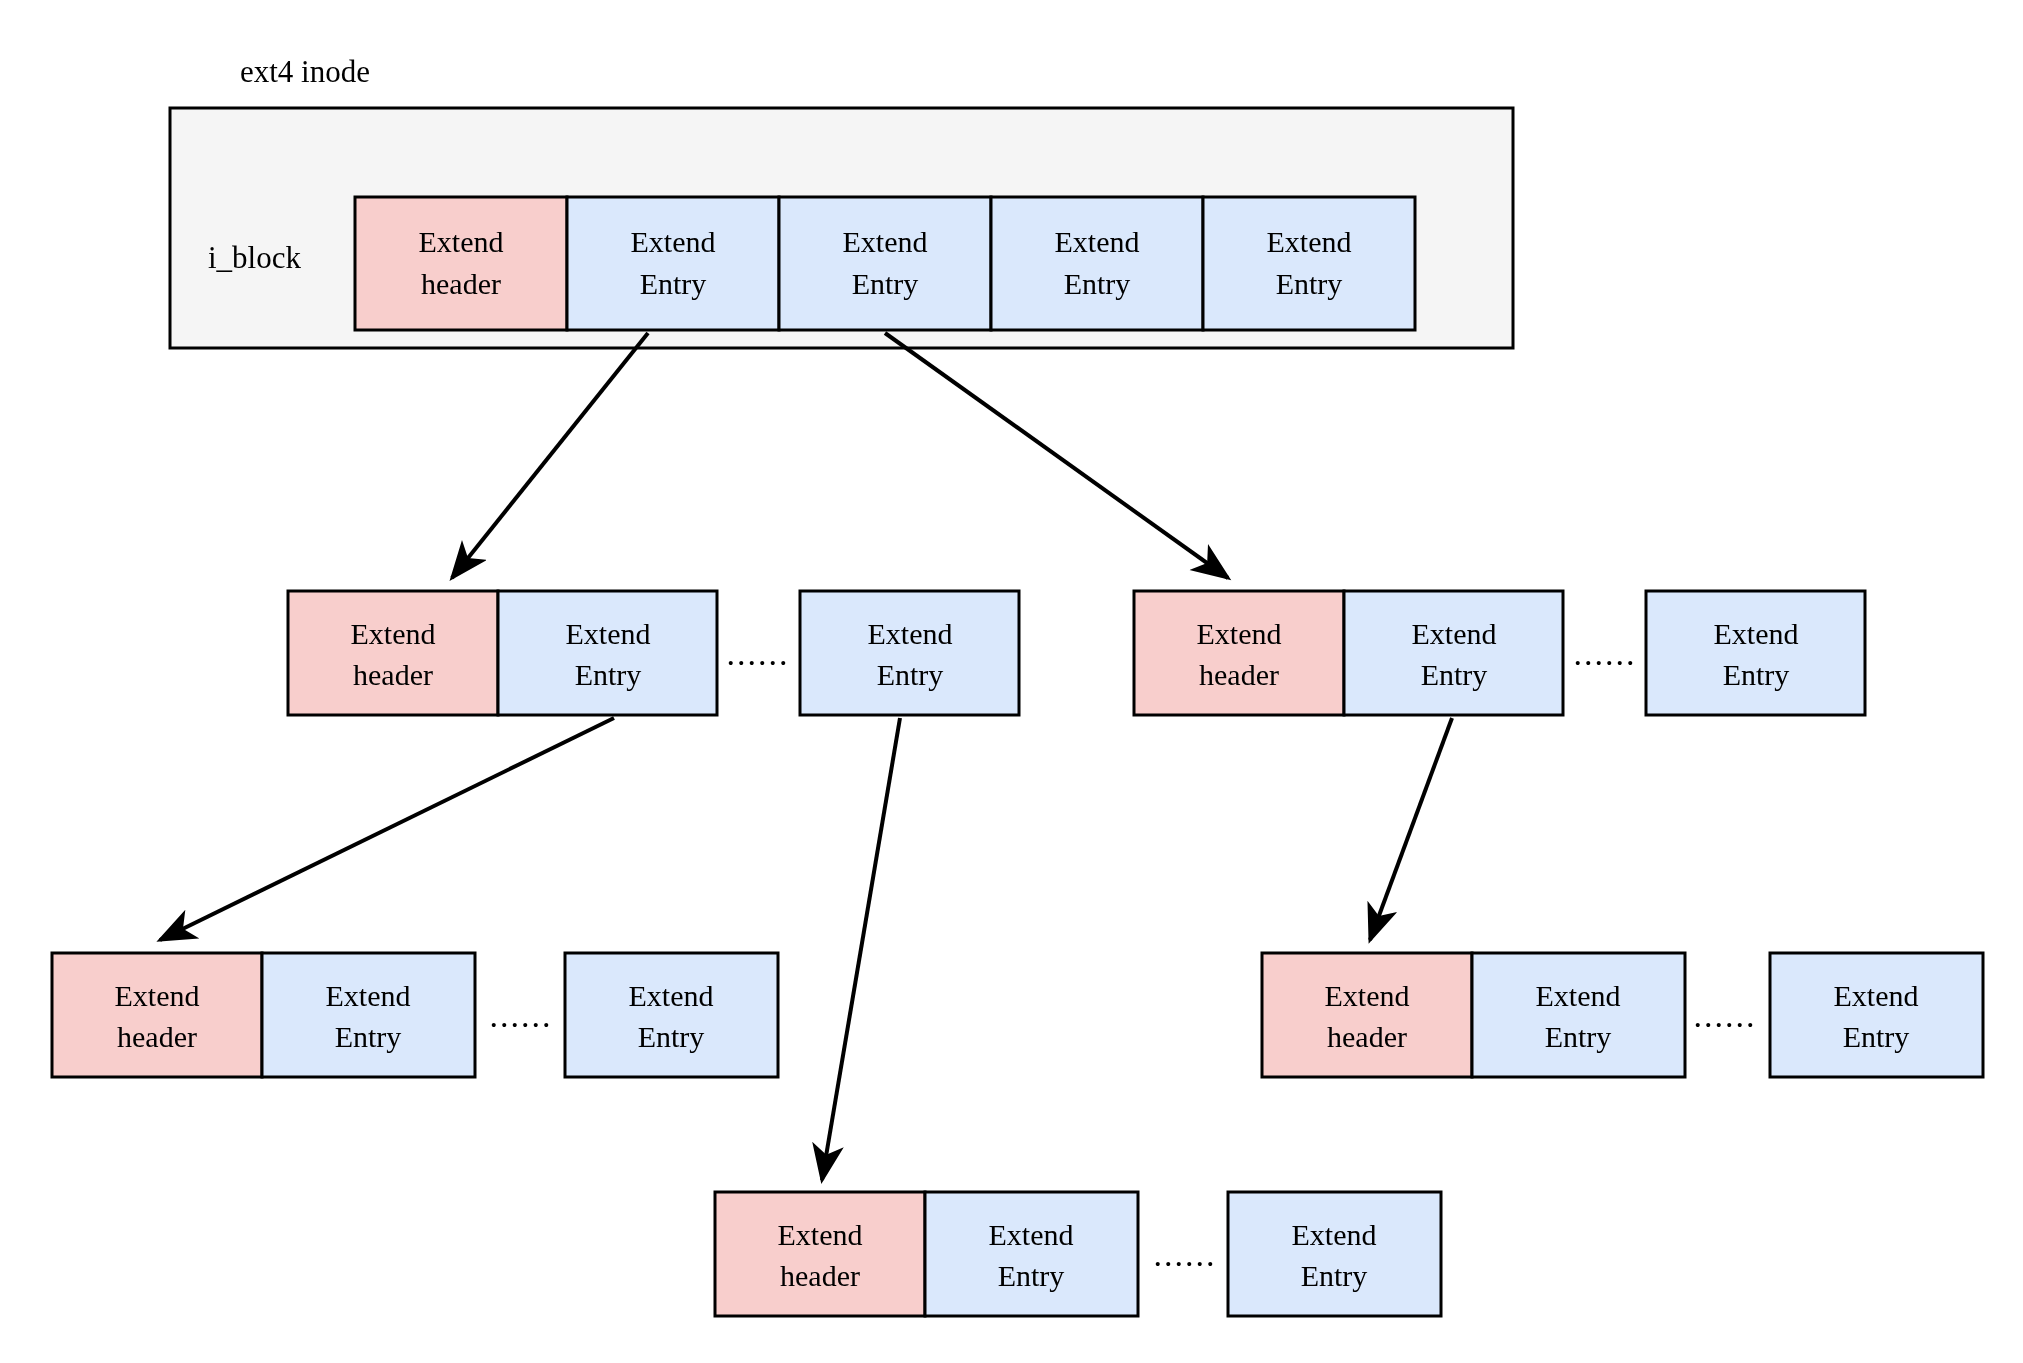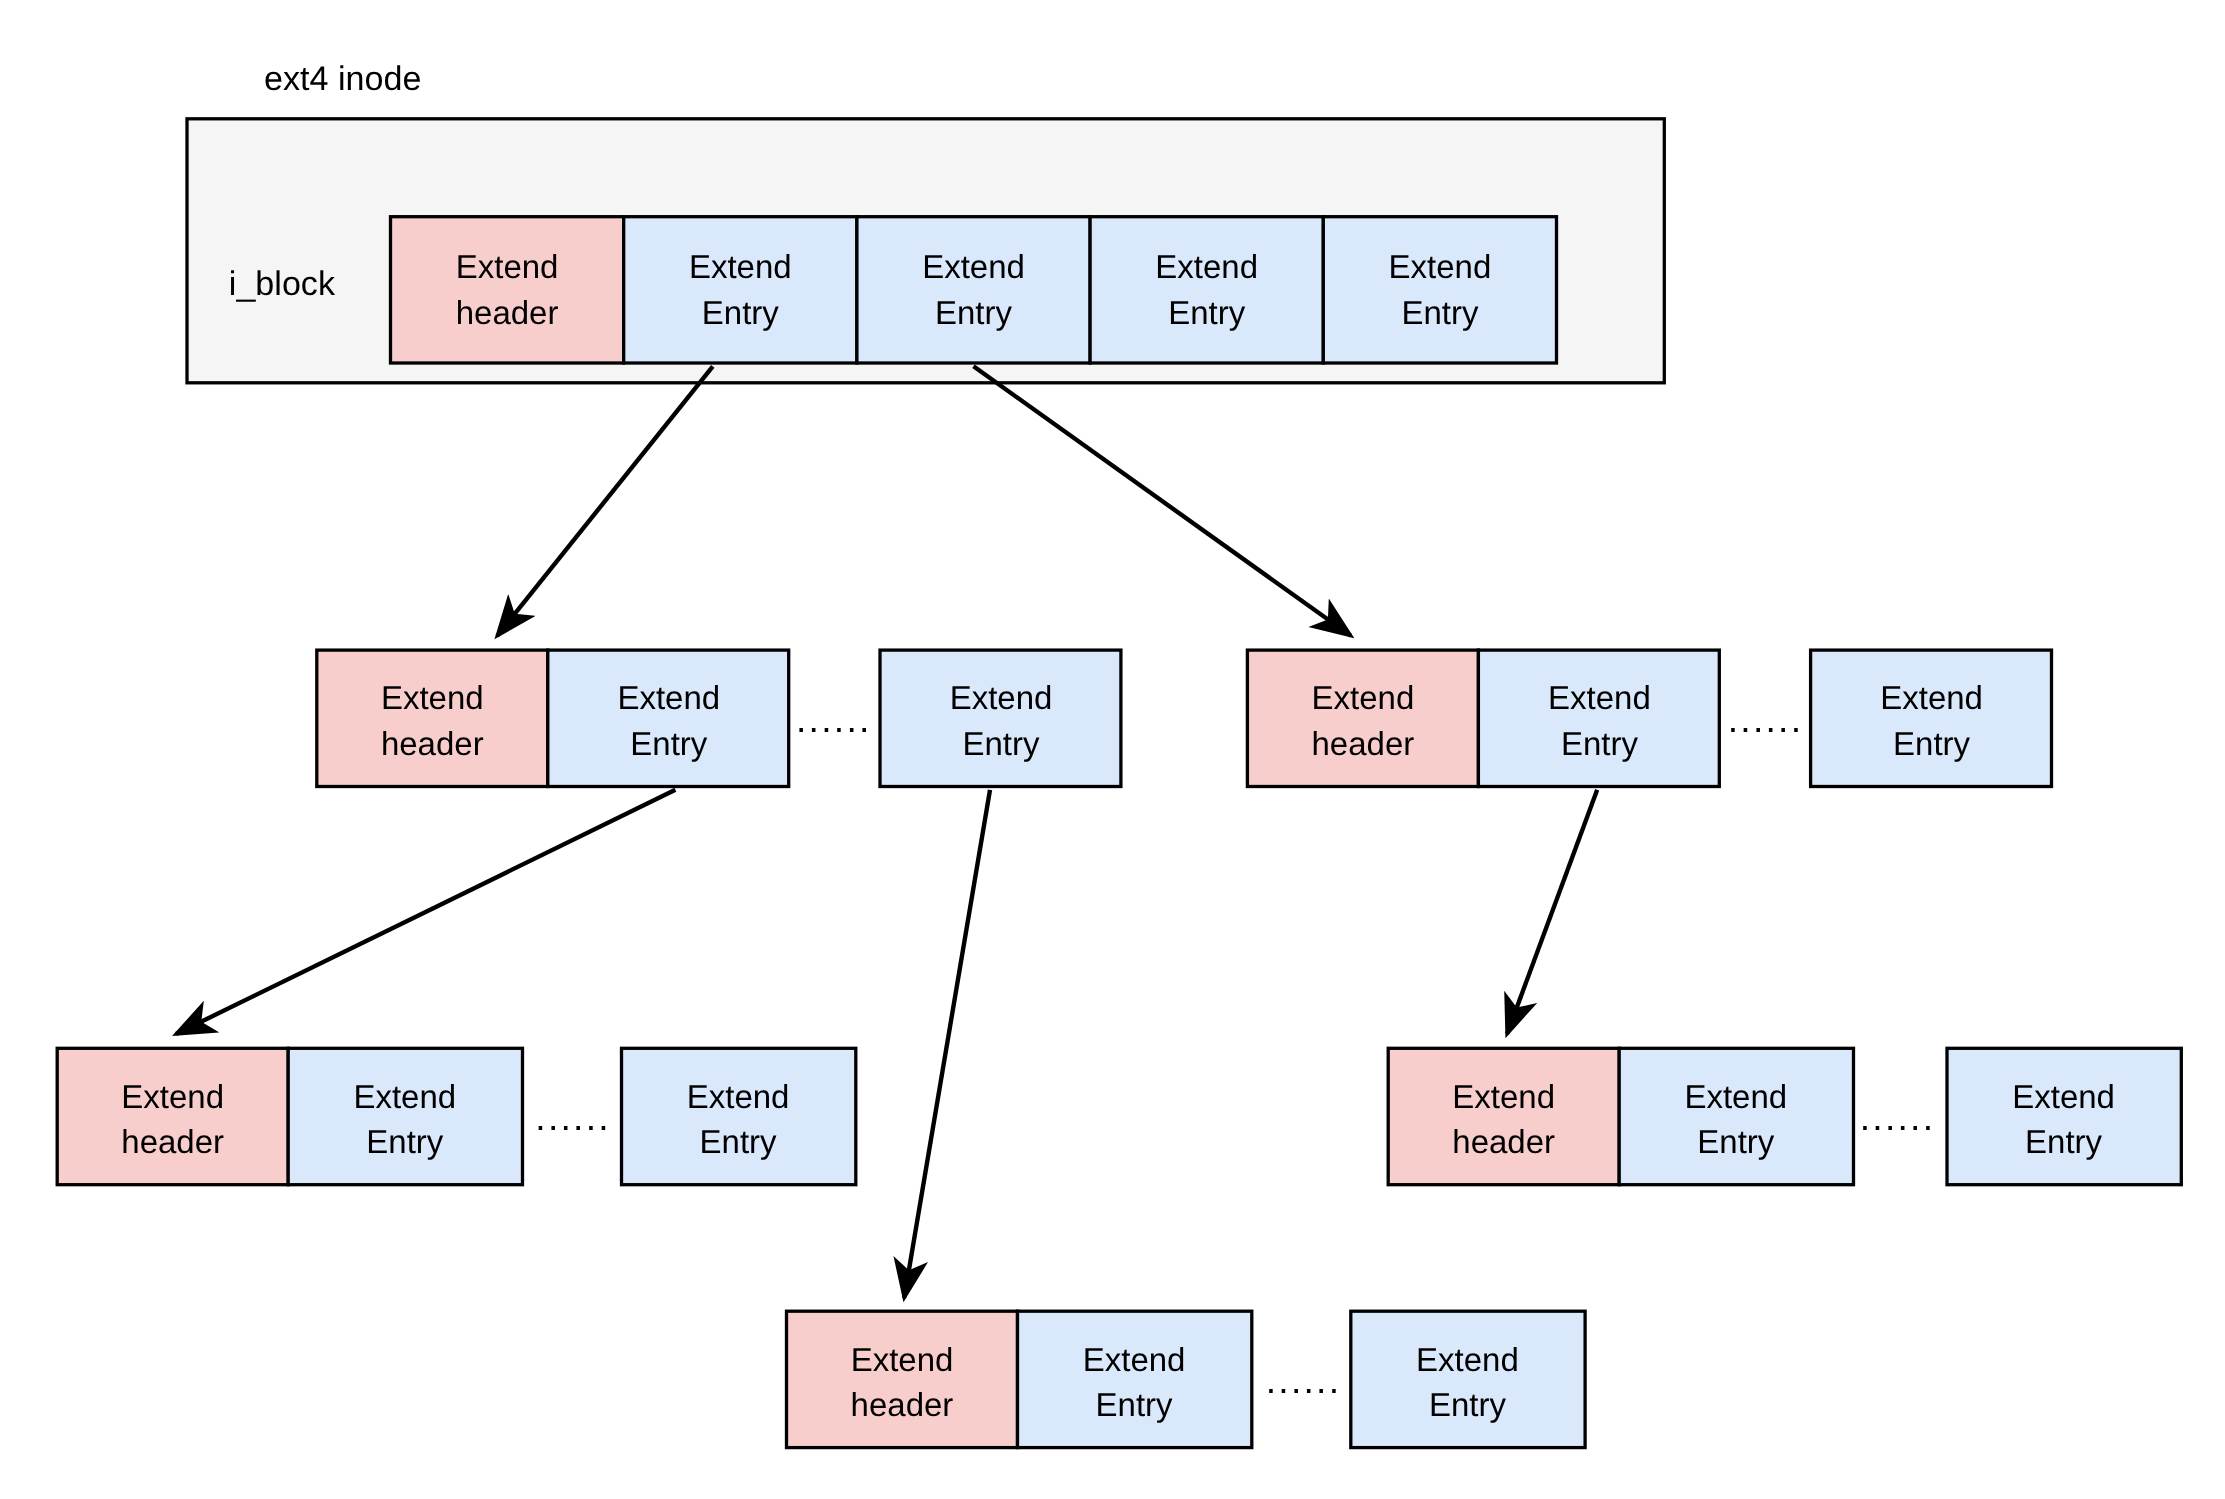--- a/index.html
+++ b/index.html
@@ -1,18 +1,18 @@
 <!DOCTYPE html>
 <html><head>
 <meta charset="utf-8">
 <style>
   html,body{margin:0;padding:0;background:#ffffff;}
   body{width:2023px;height:1363px;overflow:hidden;
        font-family:"Liberation Sans","DejaVu Sans",sans-serif;}
-  #stage{position:relative;width:1697px;height:1363px;background:#ffffff;}
+  #stage{position:relative;width:1697px;height:1363px;background:#ffffff;font-family:Liberation Serif, serif;}
   svg.layer{position:absolute;left:0;top:0;width:2023px;height:1363px;overflow:visible;}
   .cell-text{font-size:30px;fill:#000000;text-anchor:middle;dominant-baseline:middle;}
   .plain-text{font-size:31px;fill:#000000;}
   .dots{font-size:34px;fill:#000000;text-anchor:middle;letter-spacing:2px;}
 </style>
 </head>
 <body>
 
 <div id="stage">
 

